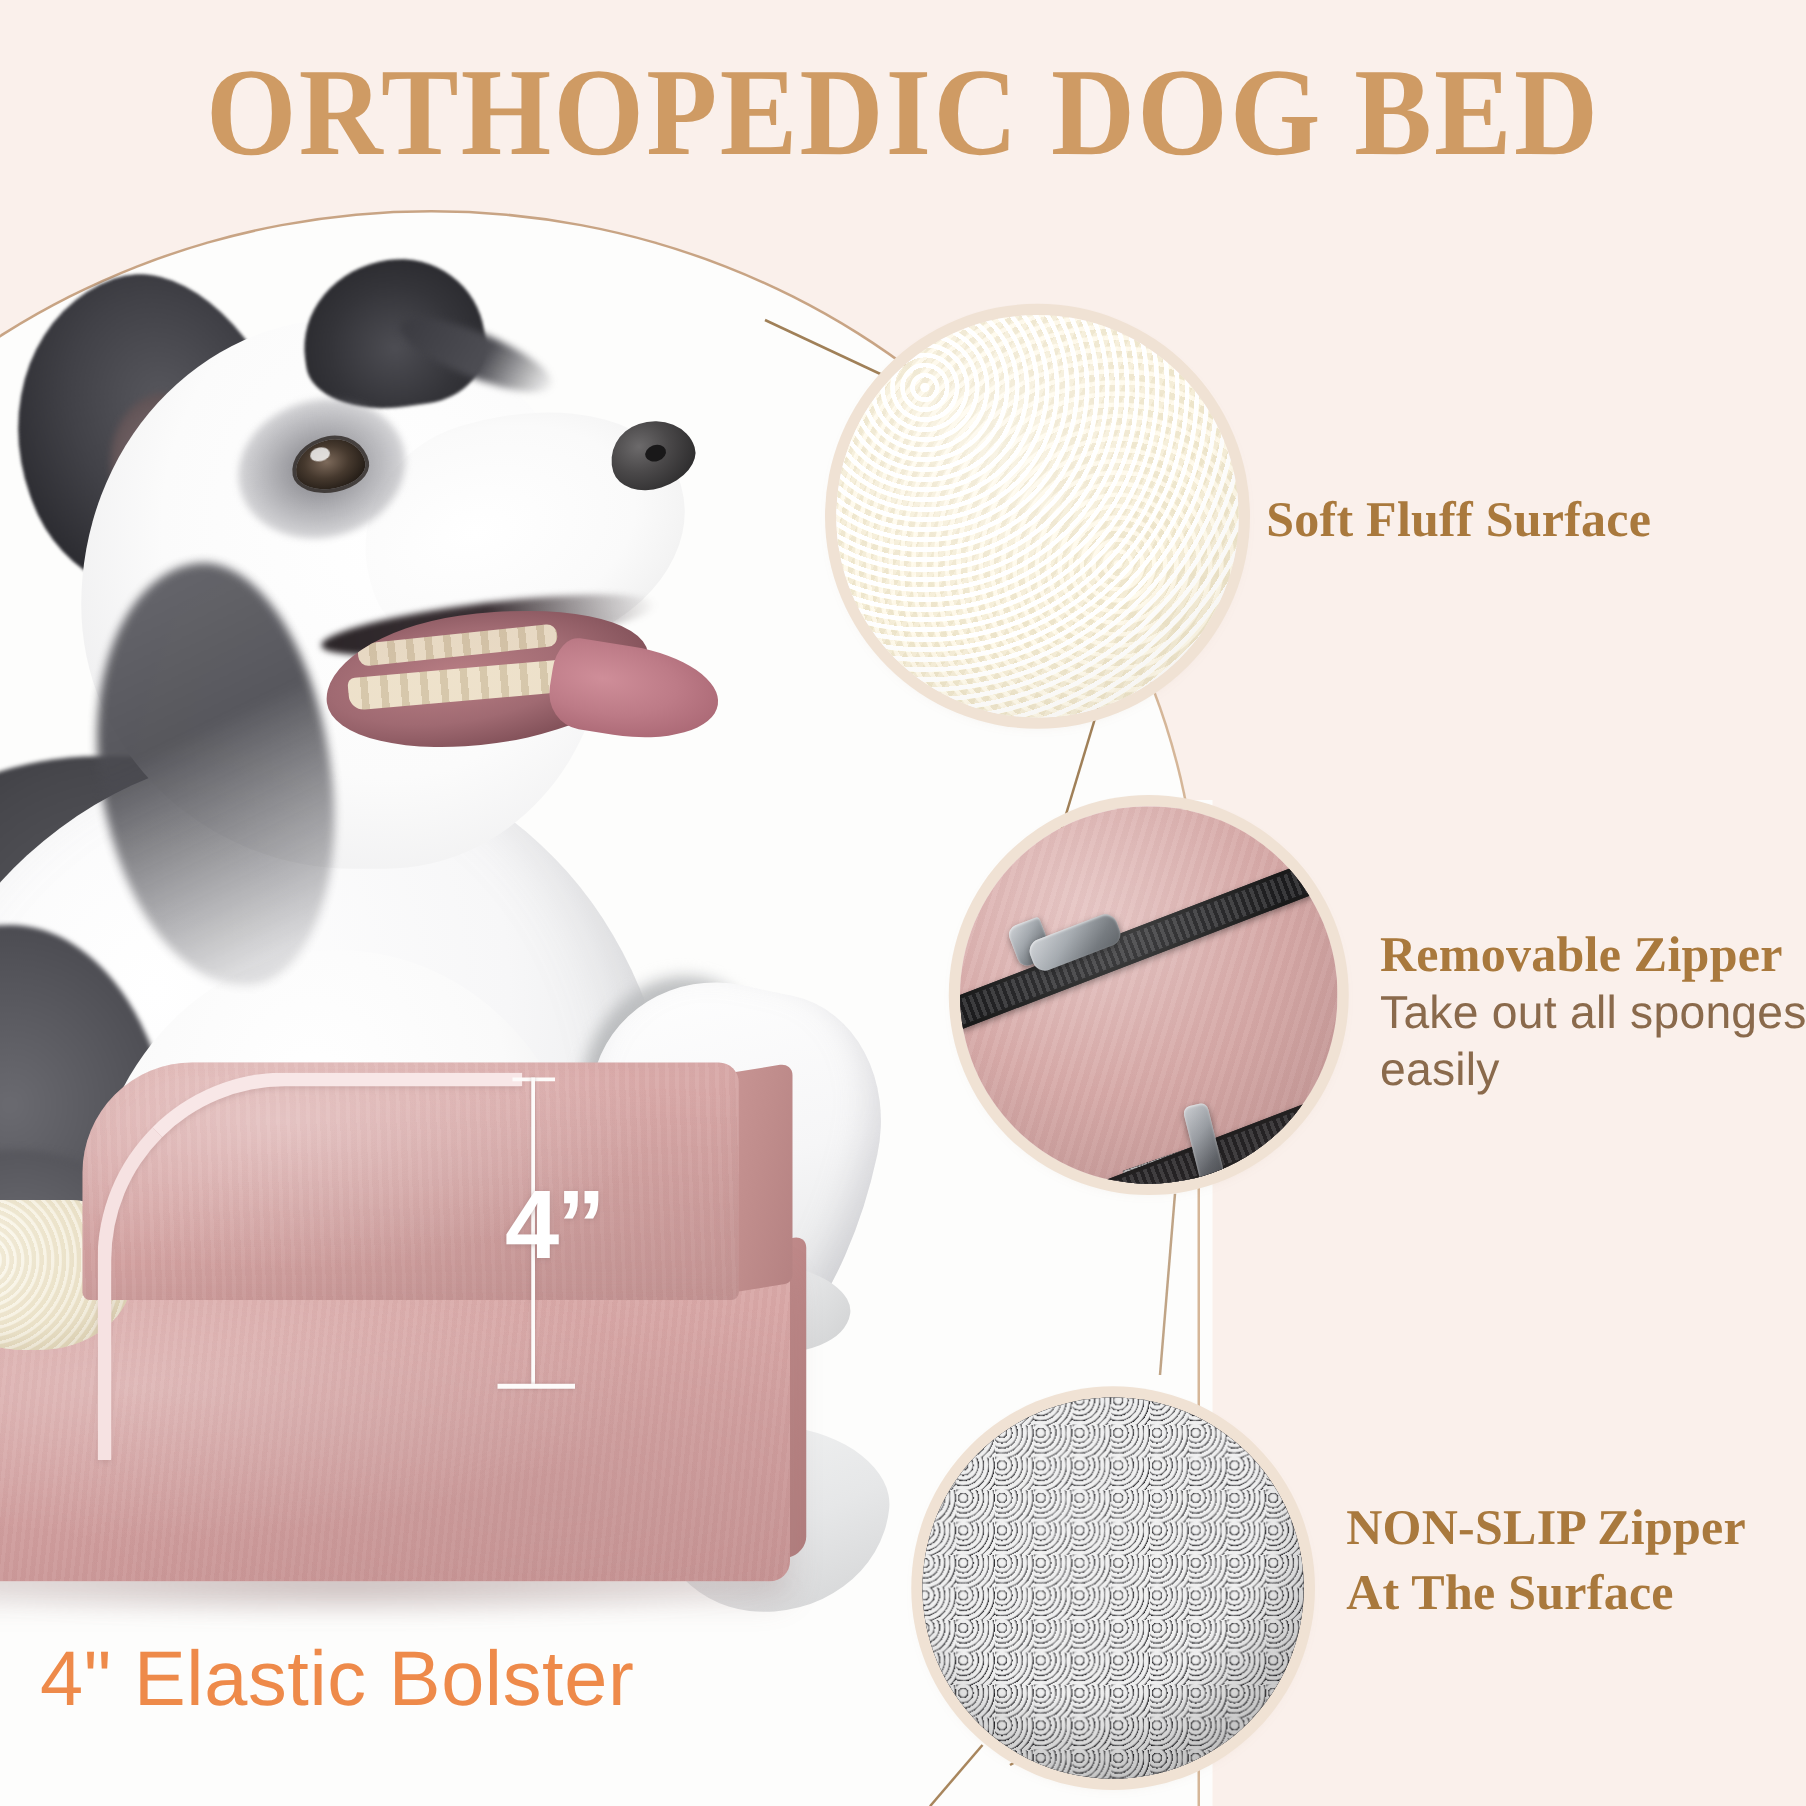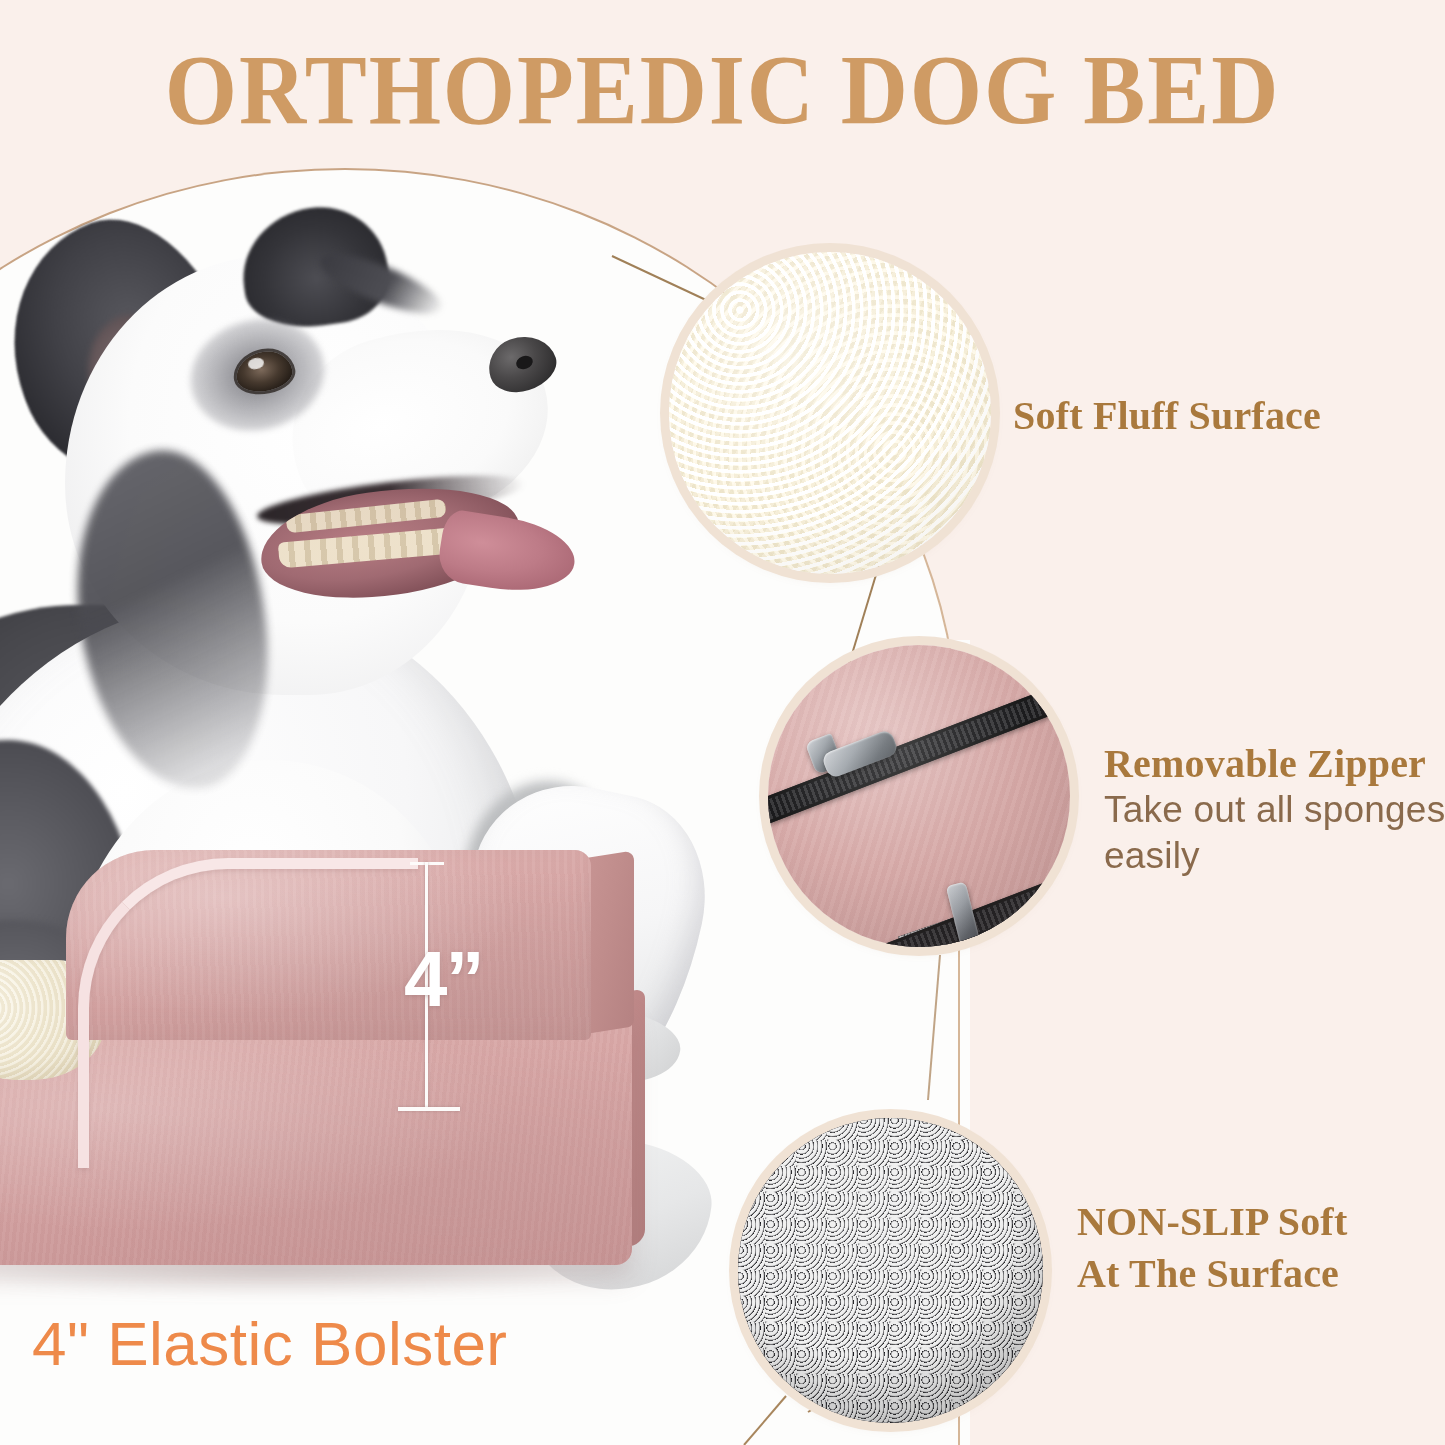--- a/index.html
+++ b/index.html
@@ -693,19 +693,19 @@
     <div class="hl">Soft Fluff Surface</div>
   </div>
 
   <div class="label" id="label-zipper">
     <div class="hl">Removable Zipper</div>
     <div class="sub">Take out all sponges</div>
     <div class="sub">easily</div>
   </div>
 
   <div class="label" id="label-nonslip">
-    <div class="hl">NON-SLIP Soft</div>
+    <div class="hl">NON-SLIP Zipper</div>
     <div class="hl">At The Surface</div>
   </div>
 
   <div id="bolster-caption">4" Elastic Bolster</div>
 
 </div>
 
 </body></html>

